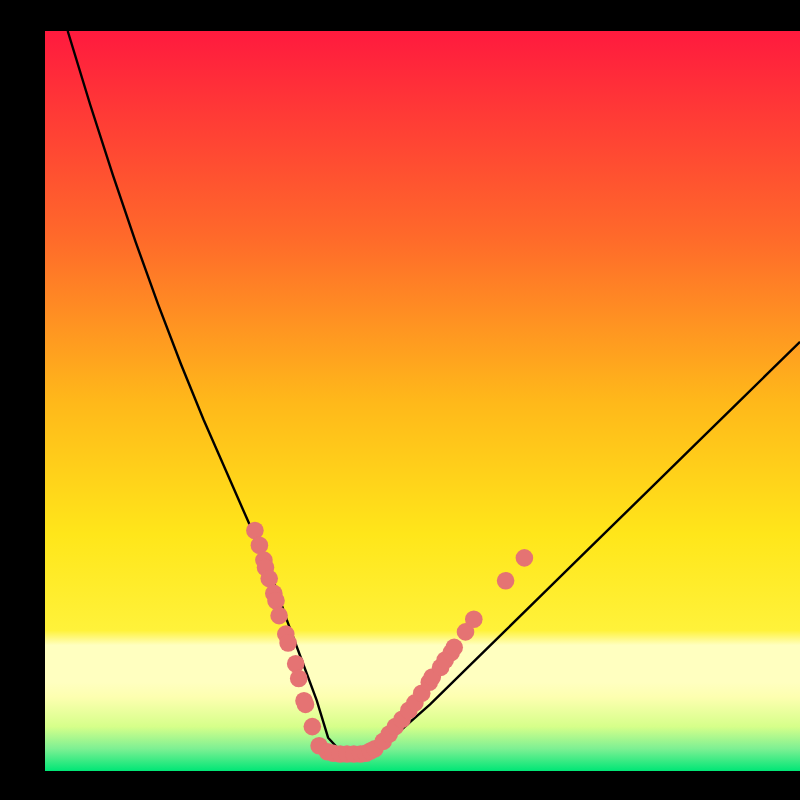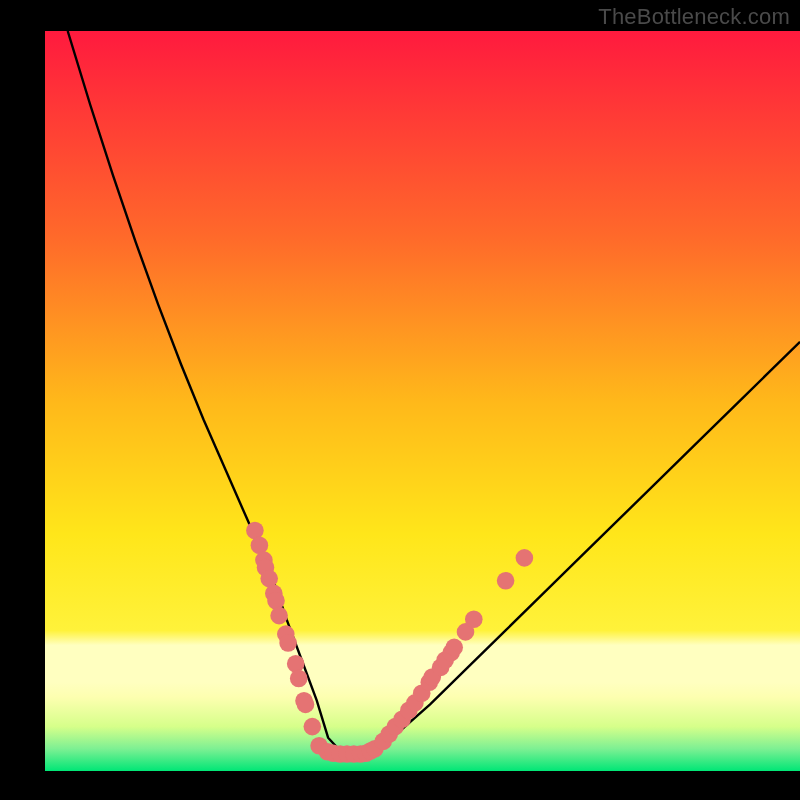--- a/index.html
+++ b/index.html
@@ -30,21 +30,20 @@
   svg {
     position: absolute;
     top: 0;
     left: 0;
   }
 </style>
 </head>
 <body>
 
 <div class="frame">
-  <div class="watermark">TheBottleneck.com</div>
 
   <svg id="chart-svg" width="800" height="800" viewBox="0 0 800 800">
     <defs>
       <linearGradient id="bg-grad" x1="0" y1="0" x2="0" y2="1">
         <stop id="g0" offset="0%" stop-color="#ff1a3e"></stop>
         <stop id="g1" offset="28%" stop-color="#ff6a2a"></stop>
         <stop id="g2" offset="50%" stop-color="#ffb81a"></stop>
         <stop id="g3" offset="68%" stop-color="#ffe61a"></stop>
         <stop id="g4" offset="81%" stop-color="#fff23a"></stop>
         <stop id="g5a" offset="83%" stop-color="#ffffc0"></stop>

